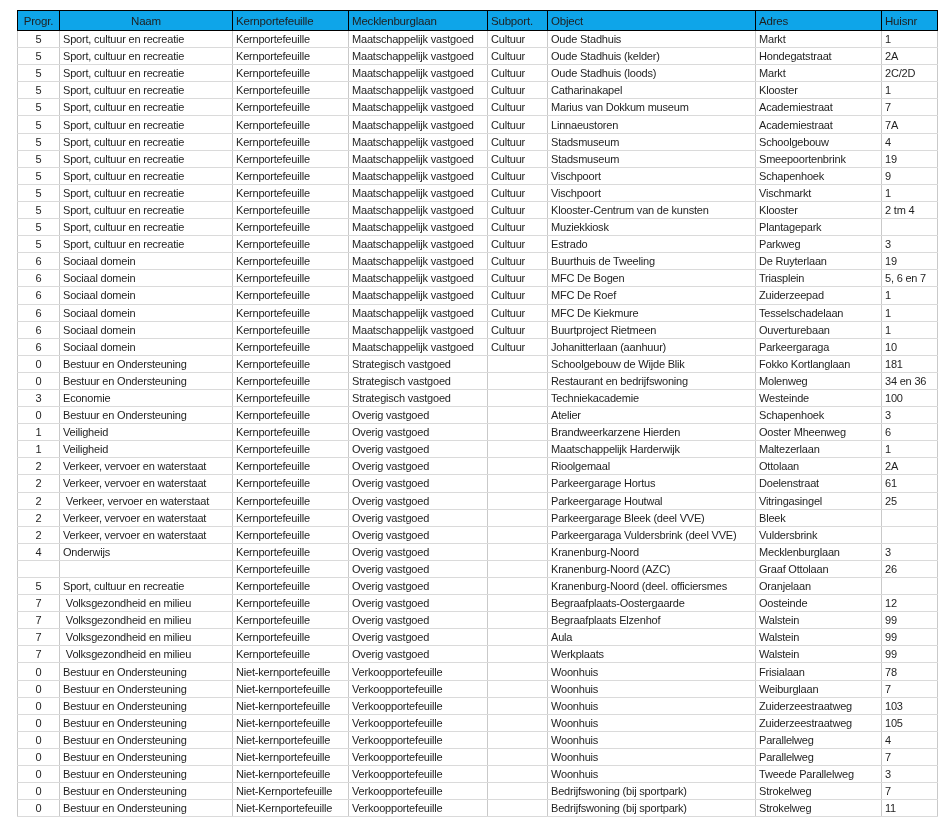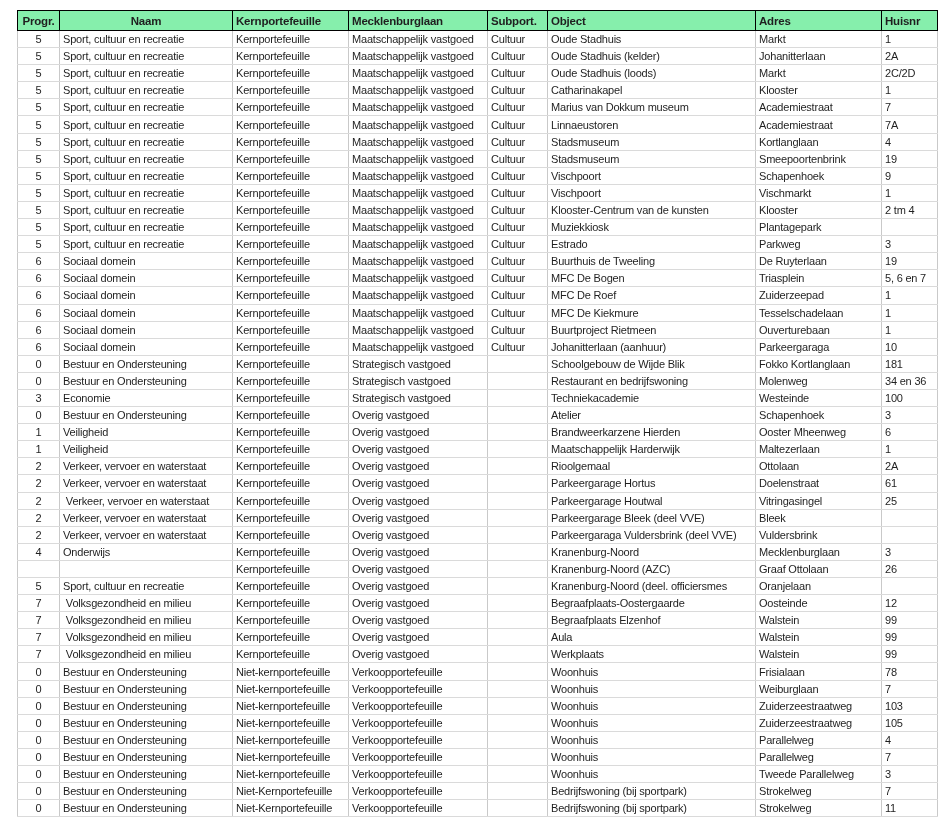--- a/index.html
+++ b/index.html
@@ -23,26 +23,26 @@
   th, td {
     font-size: 11px;
     color: #1f1f1f;
     padding: 0 3px;
     white-space: pre;
     overflow: hidden;
     letter-spacing: -0.2px;
     vertical-align: middle;
   }
   thead th {
-    font-weight: bold;
+    font-weight: normal;
     font-size: 11.5px;
     border: 1.5px solid #000000;
     height: 19px;
     text-align: left;
-    background: #86efac;
+    background: #0ea5e9;
   }
   thead th.col-progr, thead th.col-naam { text-align: center; }
   tbody td {
     border: 1px solid #c9c9c9;
     border-top-color: #dadada;
     border-bottom-color: #dadada;
     height: 16.1px;
   }
   tbody td.col-progr { text-align: center; }
   
@@ -83,21 +83,21 @@
           <td class="col-adres">Markt</td>
           <td class="col-huisnr">1</td>
         </tr>
         <tr>
           <td class="col-progr">5</td>
           <td class="col-naam">Sport, cultuur en recreatie</td>
           <td class="col-kern">Kernportefeuille</td>
           <td class="col-deel">Maatschappelijk vastgoed</td>
           <td class="col-subport">Cultuur</td>
           <td class="col-object">Oude Stadhuis (kelder)</td>
-          <td class="col-adres">Johanitterlaan</td>
+          <td class="col-adres">Hondegatstraat</td>
           <td class="col-huisnr">2A</td>
         </tr>
         <tr>
           <td class="col-progr">5</td>
           <td class="col-naam">Sport, cultuur en recreatie</td>
           <td class="col-kern">Kernportefeuille</td>
           <td class="col-deel">Maatschappelijk vastgoed</td>
           <td class="col-subport">Cultuur</td>
           <td class="col-object">Oude Stadhuis (loods)</td>
           <td class="col-adres">Markt</td>
@@ -133,21 +133,21 @@
           <td class="col-adres">Academiestraat</td>
           <td class="col-huisnr">7A</td>
         </tr>
         <tr>
           <td class="col-progr">5</td>
           <td class="col-naam">Sport, cultuur en recreatie</td>
           <td class="col-kern">Kernportefeuille</td>
           <td class="col-deel">Maatschappelijk vastgoed</td>
           <td class="col-subport">Cultuur</td>
           <td class="col-object">Stadsmuseum</td>
-          <td class="col-adres">Kortlanglaan</td>
+          <td class="col-adres">Schoolgebouw</td>
           <td class="col-huisnr">4</td>
         </tr>
         <tr>
           <td class="col-progr">5</td>
           <td class="col-naam">Sport, cultuur en recreatie</td>
           <td class="col-kern">Kernportefeuille</td>
           <td class="col-deel">Maatschappelijk vastgoed</td>
           <td class="col-subport">Cultuur</td>
           <td class="col-object">Stadsmuseum</td>
           <td class="col-adres">Smeepoortenbrink</td>

